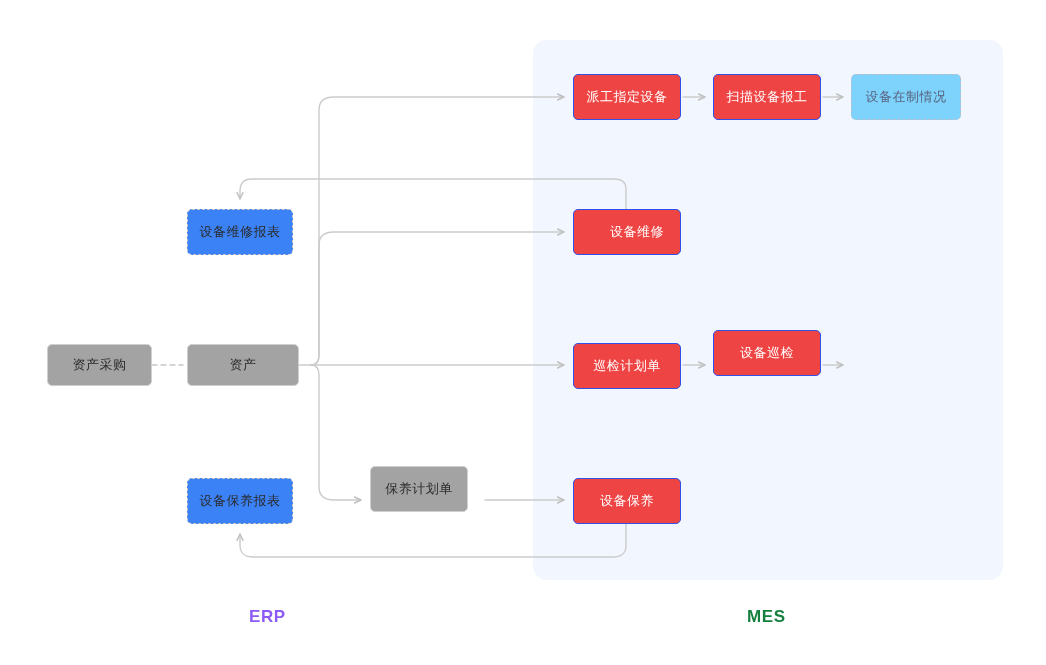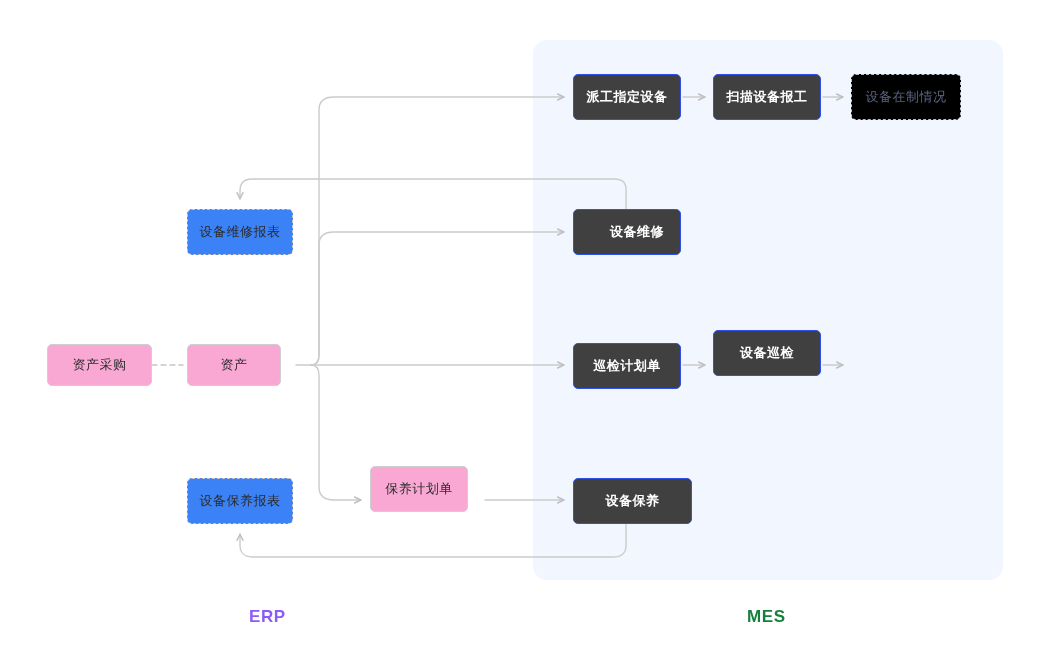--- a/index.html
+++ b/index.html
@@ -41,39 +41,39 @@
     align-items: center;
     justify-content: center;
     text-align: center;
     font-size: 13px;
     line-height: 1.2;
     letter-spacing: 0.5px;
     border-radius: 5px;
     white-space: nowrap;
   }
   .node.blue {
-    background: #404040;
+    background: #ef4444;
     border: 1px solid #2f51e8;
     color: #ffffff;
-    font-weight: 700;
+    font-weight: 400;
   }
   .node.gray {
-    background: #f9a8d4;
+    background: #a3a3a3;
     border: 1px solid #cfcfcf;
     color: #2b2b2b;
     font-weight: 500;
   }
   .node.dashed-light {
     background: #3b82f6;
     border: 1px dashed #c3c3c3;
     color: #2b2b2b;
     font-weight: 500;
   }
   .node.dashed-blue {
-    background: #000000;
+    background: #7dd3fc;
     border: 1px dashed #b9c0cf;
     color: #5b6480;
     font-weight: 500;
   }
   .zone-label {
     position: absolute;
     font-size: 17px;
     font-weight: 600;
     letter-spacing: 0.6px;
   }
@@ -120,21 +120,21 @@
       <path d="M626,209 L626,189 C626,182 621,179 614,179 L252,179 C244,179 240,183 240,191 L240,199" marker-end="url(#arrowhead)"></path>
 
       <path d="M626,524 L626,546 C626,553 621,557 613,557 L252,557 C244,557 240,552 240,545 L240,534" marker-end="url(#arrowhead)"></path>
     </g>
   </svg>
 
   <div class="node gray" style="left:47px; top:344px; width:105px; height:42px;">
     <span>资产采购</span>
   </div>
 
-  <div class="node gray" style="left:187px; top:344px; width:94px; height:42px;">
+  <div class="node gray" style="left:187px; top:344px; width:112px; height:42px;">
     <span>资产</span>
   </div>
 
   <div class="node dashed-light" style="left:187px; top:209px; width:106px; height:46px;">
     <span>设备维修报表</span>
   </div>
 
   <div class="node dashed-light" style="left:187px; top:478px; width:106px; height:46px;">
     <span>设备保养报表</span>
   </div>
@@ -161,20 +161,20 @@
 
   <div class="node blue" style="left:573px; top:343px; width:108px; height:46px;">
     <span>巡检计划单</span>
   </div>
 
   <div class="node blue" style="left:713px; top:330px; width:108px; height:46px;">
     <span>设备巡检</span>
   </div>
 
 
-  <div class="node blue" style="left:573px; top:478px; width:119px; height:46px;">
+  <div class="node blue" style="left:573px; top:478px; width:108px; height:46px;">
     <span>设备保养</span>
   </div>
 
   <div class="zone-label erp" style="left:249px; top:607px;">ERP</div>
   <div class="zone-label mes" style="left:747px; top:607px;">MES</div>
 
 </div>
 
 </body></html>

